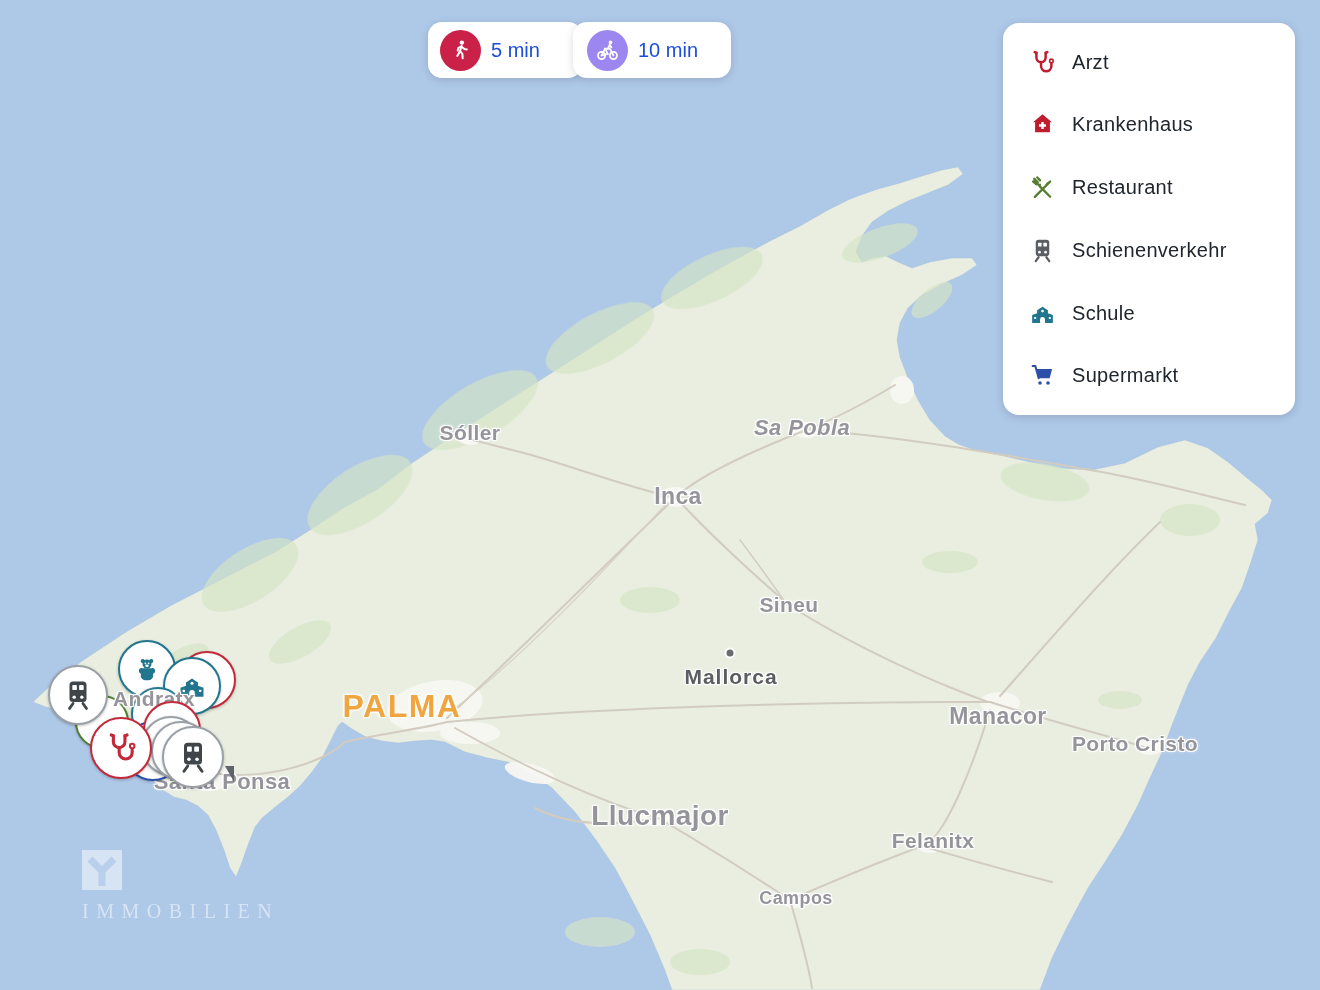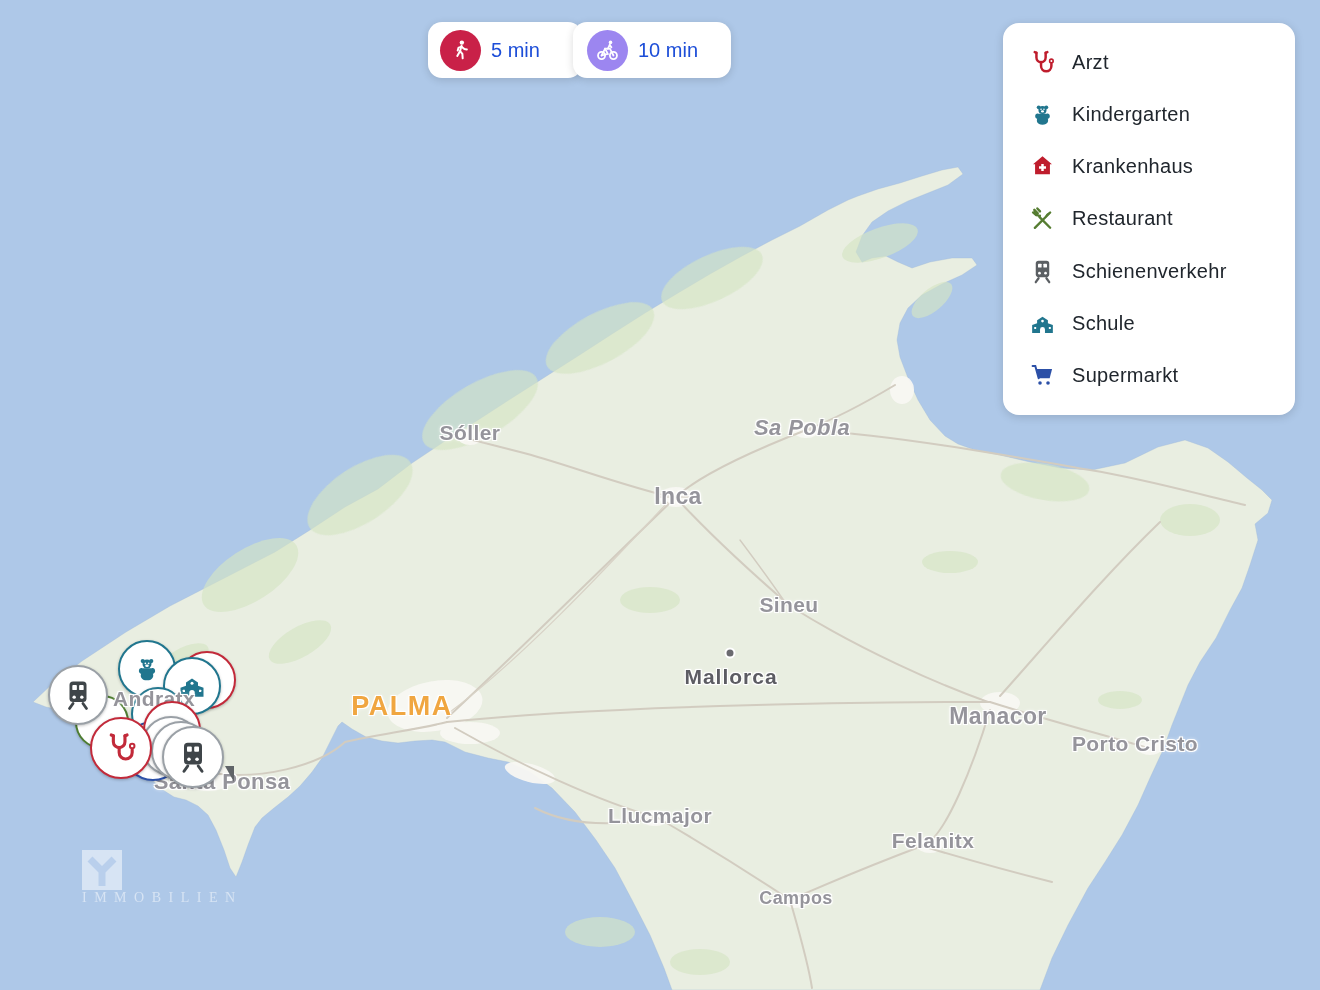--- a/index.html
+++ b/index.html
@@ -5,21 +5,21 @@
   html,body{margin:0;padding:0;}
   .stage{position:relative;width:1320px;height:990px;overflow:hidden;
          background:#aec8e8;font-family:"Liberation Sans",sans-serif;}
   .map-svg{position:absolute;left:0;top:0;z-index:0;}
 
   
   .map-label{position:absolute;transform:translate(-50%,-50%);white-space:nowrap;
     color:#95949b;font-weight:bold;letter-spacing:.4px;z-index:2;
     text-shadow:-1px -1px 0 #fff,1px -1px 0 #fff,-1px 1px 0 #fff,1px 1px 0 #fff,0 0 4px #fff;}
   .map-label.island{color:#5c5c63;letter-spacing:1px;}
-  .map-label.palma{color:#f0a640;font-size:27px;letter-spacing:1.5px;}
+  .map-label.palma{color:#f0a640;font-size:32px;letter-spacing:1.5px;}
   .city-dot{position:absolute;width:7px;height:7px;border-radius:50%;
     background:#6b6b70;border:2px solid #fff;transform:translate(-50%,-50%);z-index:2;}
 
   
   .marker{position:absolute;border-radius:50%;background:#fff;
     display:flex;align-items:center;justify-content:center;
     box-shadow:0 1px 3px rgba(0,0,0,.25);transform:translate(-50%,-50%);}
   .mk-back{z-index:1;}
   .mk-front{z-index:3;}
   .tail{position:absolute;z-index:3;width:0;height:0;}
@@ -40,21 +40,21 @@
   .legend-row .licon{width:30px;height:30px;flex:0 0 30px;display:flex;
     align-items:center;justify-content:center;}
   .legend-row .llabel{margin-left:15px;font-size:20px;color:#20262d;letter-spacing:.3px;}
 
   
   .watermark{position:absolute;left:82px;top:850px;z-index:2;}
   .wm-row{display:flex;align-items:flex-end;}
   .wm-logo{width:40px;height:40px;background:rgba(255,255,255,.5);margin-right:7px;}
   .wm-brand{font-family:"Liberation Serif",serif;font-size:48px;line-height:40px;
     color:rgba(255,255,255,.55);letter-spacing:4px;}
-  .wm-sub{font-family:"Liberation Serif",serif;font-size:14px;margin-top:0;
+  .wm-sub{font-family:"Liberation Serif",serif;font-size:20px;margin-top:10px;
     color:rgba(255,255,255,.5);letter-spacing:7.5px;}
 </style>
 </head>
 <body>
 
 <div class="stage">
 
   <svg class="map-svg" width="1320" height="990" viewBox="0 0 1320 990">
     <rect x="0" y="0" width="1320" height="990" fill="#aec8e8"></rect>
     <path fill="#e9eee1" stroke="#9fb8d8" stroke-opacity=".35" stroke-width="1" d="M33,702 L50,686 L82,661 L126,632 L170,606 L205,588 L240,570 L275,552 L310,530
@@ -156,21 +156,21 @@
 
   <div class="map-label" style="left:470px;top:433px;font-size:21px;">Sóller</div>
   <div class="map-label" style="left:802px;top:428px;font-size:22px;font-style:italic;">Sa Pobla</div>
   <div class="map-label" style="left:678px;top:496px;font-size:23px;">Inca</div>
   <div class="map-label" style="left:789px;top:605px;font-size:21px;">Sineu</div>
   <div class="map-label island" style="left:731px;top:677px;font-size:21px;">Mallorca</div>
   <div class="city-dot" style="left:730px;top:653px;"></div>
   <div class="map-label palma" style="left:402px;top:706px;">PALMA</div>
   <div class="map-label" style="left:998px;top:716px;font-size:23px;">Manacor</div>
   <div class="map-label" style="left:1135px;top:744px;font-size:21px;">Porto Cristo</div>
-  <div class="map-label" style="left:660px;top:816px;font-size:21px;">Llucmajor</div>
+  <div class="map-label" style="left:660px;top:816px;font-size:28px;">Llucmajor</div>
   <div class="map-label" style="left:933px;top:841px;font-size:21px;">Felanitx</div>
   <div class="map-label" style="left:796px;top:898px;font-size:18px;">Campos</div>
   <div class="map-label" style="left:154px;top:699px;font-size:21px;">Andratx</div>
   <div class="map-label" style="left:222px;top:782px;font-size:22px;">Santa Ponsa</div>
 
   <div class="marker mk-front" style="left:78px;top:695px;width:56px;height:56px;border:2px solid #9aa0a6;">
     <svg viewBox="0 0 24 24" width="34" height="34">
       <rect x="6" y="2.5" width="12" height="14.5" rx="2.5" fill="#3f4549"></rect>
       <rect x="8" y="5" width="3.2" height="3.5" rx=".6" fill="#fff"></rect>
       <rect x="12.8" y="5" width="3.2" height="3.5" rx=".6" fill="#fff"></rect>
@@ -260,36 +260,20 @@
             <path d="M10.7 11.6v3.6a4.6 4.6 0 0 0 9.2 0v-2.1"></path>
             <path d="M6.6 3.4l-1.5-.6M14.8 3.4l1.5-.6"></path>
           </g>
           <circle cx="19.9" cy="10.6" r="2.3" fill="#bf1d2d"></circle>
           <circle cx="19.9" cy="10.6" r=".9" fill="#fff"></circle>
         </svg>
       </span>
       <span class="llabel">Arzt</span>
     </div>
 
-    <div class="legend-row">
-      <span class="licon">
-        <svg viewBox="0 0 24 24" width="27" height="27">
-          <g fill="#21768e">
-            <circle cx="8.6" cy="5.6" r="1.7"></circle>
-              <circle cx="15.4" cy="5.6" r="1.7"></circle>
-            <circle cx="12" cy="8" r="3.6"></circle>
-            <path d="M5.5 13.5c0-1.8 1.4-2.8 2.8-2.2h7.4c1.4-.6 2.8.4 2.8 2.2 0 1.2-.8 2-1.8 2.2.8 1.7.3 5.3-4.7 5.3s-5.5-3.6-4.7-5.3c-1-.2-1.8-1-1.8-2.2z"></path>
-          </g>
-          <circle cx="10.7" cy="7.4" r=".7" fill="#fff"></circle>
-            <circle cx="13.3" cy="7.4" r=".7" fill="#fff"></circle>
-          <ellipse cx="12" cy="9.3" rx="1.4" ry="1" fill="#fff"></ellipse>
-        </svg>
-      </span>
-      <span class="llabel">Kindergarten</span>
-    </div>
 
     <div class="legend-row">
       <span class="licon">
         <svg viewBox="0 0 24 24" width="27" height="27">
           <path fill="#bf1d2d" d="M12 2.8l8.4 7.2h-1.8v8.9H5.4V10H3.6z"></path>
           <path fill="#fff" d="M10.9 9.8h2.2v2h2V14h-2v2h-2.2v-2h-2v-2.2h2z"></path>
         </svg>
       </span>
       <span class="llabel">Krankenhaus</span>
     </div>

